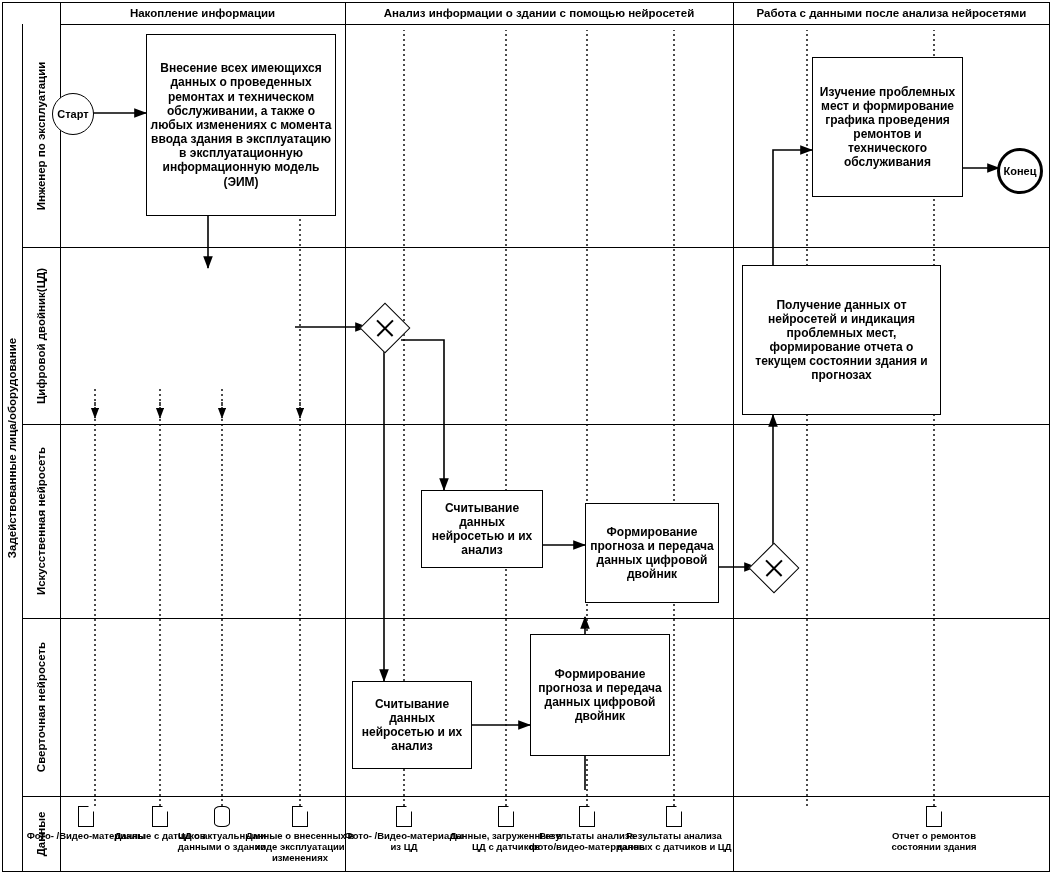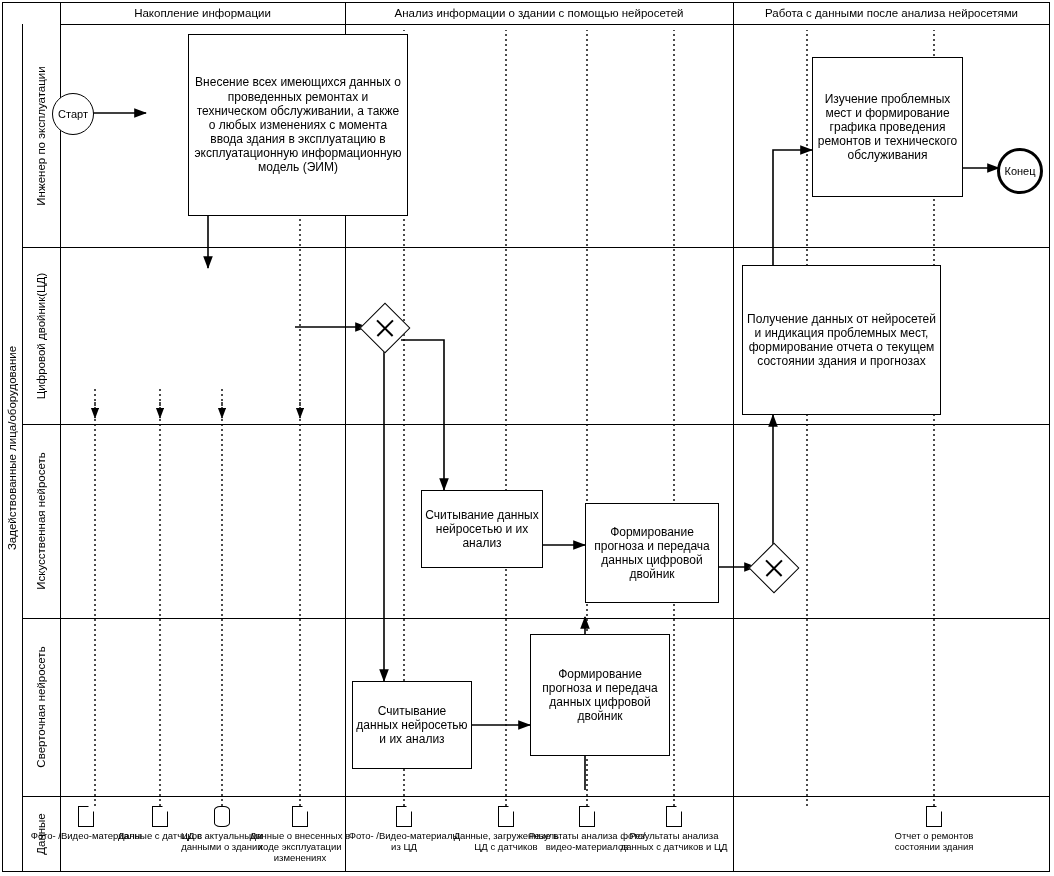--- a/index.html
+++ b/index.html
@@ -1,17 +1,17 @@
 <!DOCTYPE html>
 <html><head>
 <meta charset="utf-8">
 <style>
   html,body{margin:0;padding:0;background:#fff;}
   body{font-family:"Liberation Sans", sans-serif;}
-  #root{position:relative;width:1054px;height:876px;}
+  #root{position:relative;width:1054px;height:876px;font-weight:bold;}
   .frame{position:absolute;left:2px;top:2px;width:1048px;height:870px;border:1.5px solid #000;box-sizing:border-box;}
   .vline{position:absolute;width:0;border-left:1.5px solid #000;}
   .hline{position:absolute;height:0;border-top:1.5px solid #000;}
   .phase{position:absolute;text-align:center;font-size:11.5px;color:#000;display:flex;align-items:center;justify-content:center;}
   .vlabel{position:absolute;display:flex;align-items:center;justify-content:center;text-align:center;font-size:11.5px;}
   .vlabel span{display:block;transform:rotate(-90deg);white-space:nowrap;}
   .task{position:absolute;border:1.5px solid #000;background:#fff;display:flex;align-items:center;justify-content:center;text-align:center;font-size:12px;line-height:1.18;padding:3px;box-sizing:border-box;}
   .ev{position:absolute;border:1.5px solid #000;border-radius:50%;background:#fff;display:flex;align-items:center;justify-content:center;font-size:11px;}
   .gw{position:absolute;width:34px;height:34px;border:1.5px solid #000;background:#fff;transform:rotate(45deg);}
   .gw i{position:absolute;left:50%;top:6px;width:1.5px;height:22px;background:#000;transform:translateX(-50%);}
@@ -116,21 +116,21 @@
       <path d="M587,806 L587,30"></path>
       <path d="M674,806 L674,30"></path>
       <path d="M807,806 L807,30"></path>
       <path d="M934,806 L934,30"></path>
     </g>
   </svg>
 
   <div class="ev" style="left:52px;top:93px;width:40px;height:40px;">Старт</div>
   <div class="ev" style="left:997px;top:148px;width:40px;height:40px;border-width:3px;">Конец</div>
 
-  <div class="task" style="left:146px;top:34px;width:220px;height:182px;margin-left:42px;">Внесение всех имеющихся данных о проведенных ремонтах и техническом обслуживании, а также о любых изменениях с момента ввода здания в эксплуатацию в эксплуатационную информационную модель (ЭИМ)</div>
+  <div class="task" style="left:146px;top:34px;width:190px;height:182px;">Внесение всех имеющихся данных о проведенных ремонтах и техническом обслуживании, а также о любых изменениях с момента ввода здания в эксплуатацию в эксплуатационную информационную модель (ЭИМ)</div>
   <div class="task" style="left:421px;top:490px;width:122px;height:78px;">Считывание данных нейросетью и их анализ</div>
   <div class="task" style="left:585px;top:503px;width:134px;height:100px;">Формирование прогноза и передача данных цифровой двойник</div>
   <div class="task" style="left:352px;top:681px;width:120px;height:88px;">Считывание данных нейросетью и их анализ</div>
   <div class="task" style="left:530px;top:634px;width:140px;height:122px;">Формирование прогноза и передача данных цифровой двойник</div>
   <div class="task" style="left:742px;top:265px;width:199px;height:150px;">Получение данных от нейросетей и индикация проблемных мест, формирование отчета о текущем состоянии здания и прогнозах</div>
   <div class="task" style="left:812px;top:57px;width:151px;height:140px;">Изучение проблемных мест и формирование графика проведения ремонтов и технического обслуживания</div>
 
   <div class="gw" style="left:367px;top:310px;">
       <i></i>
       <b></b>

